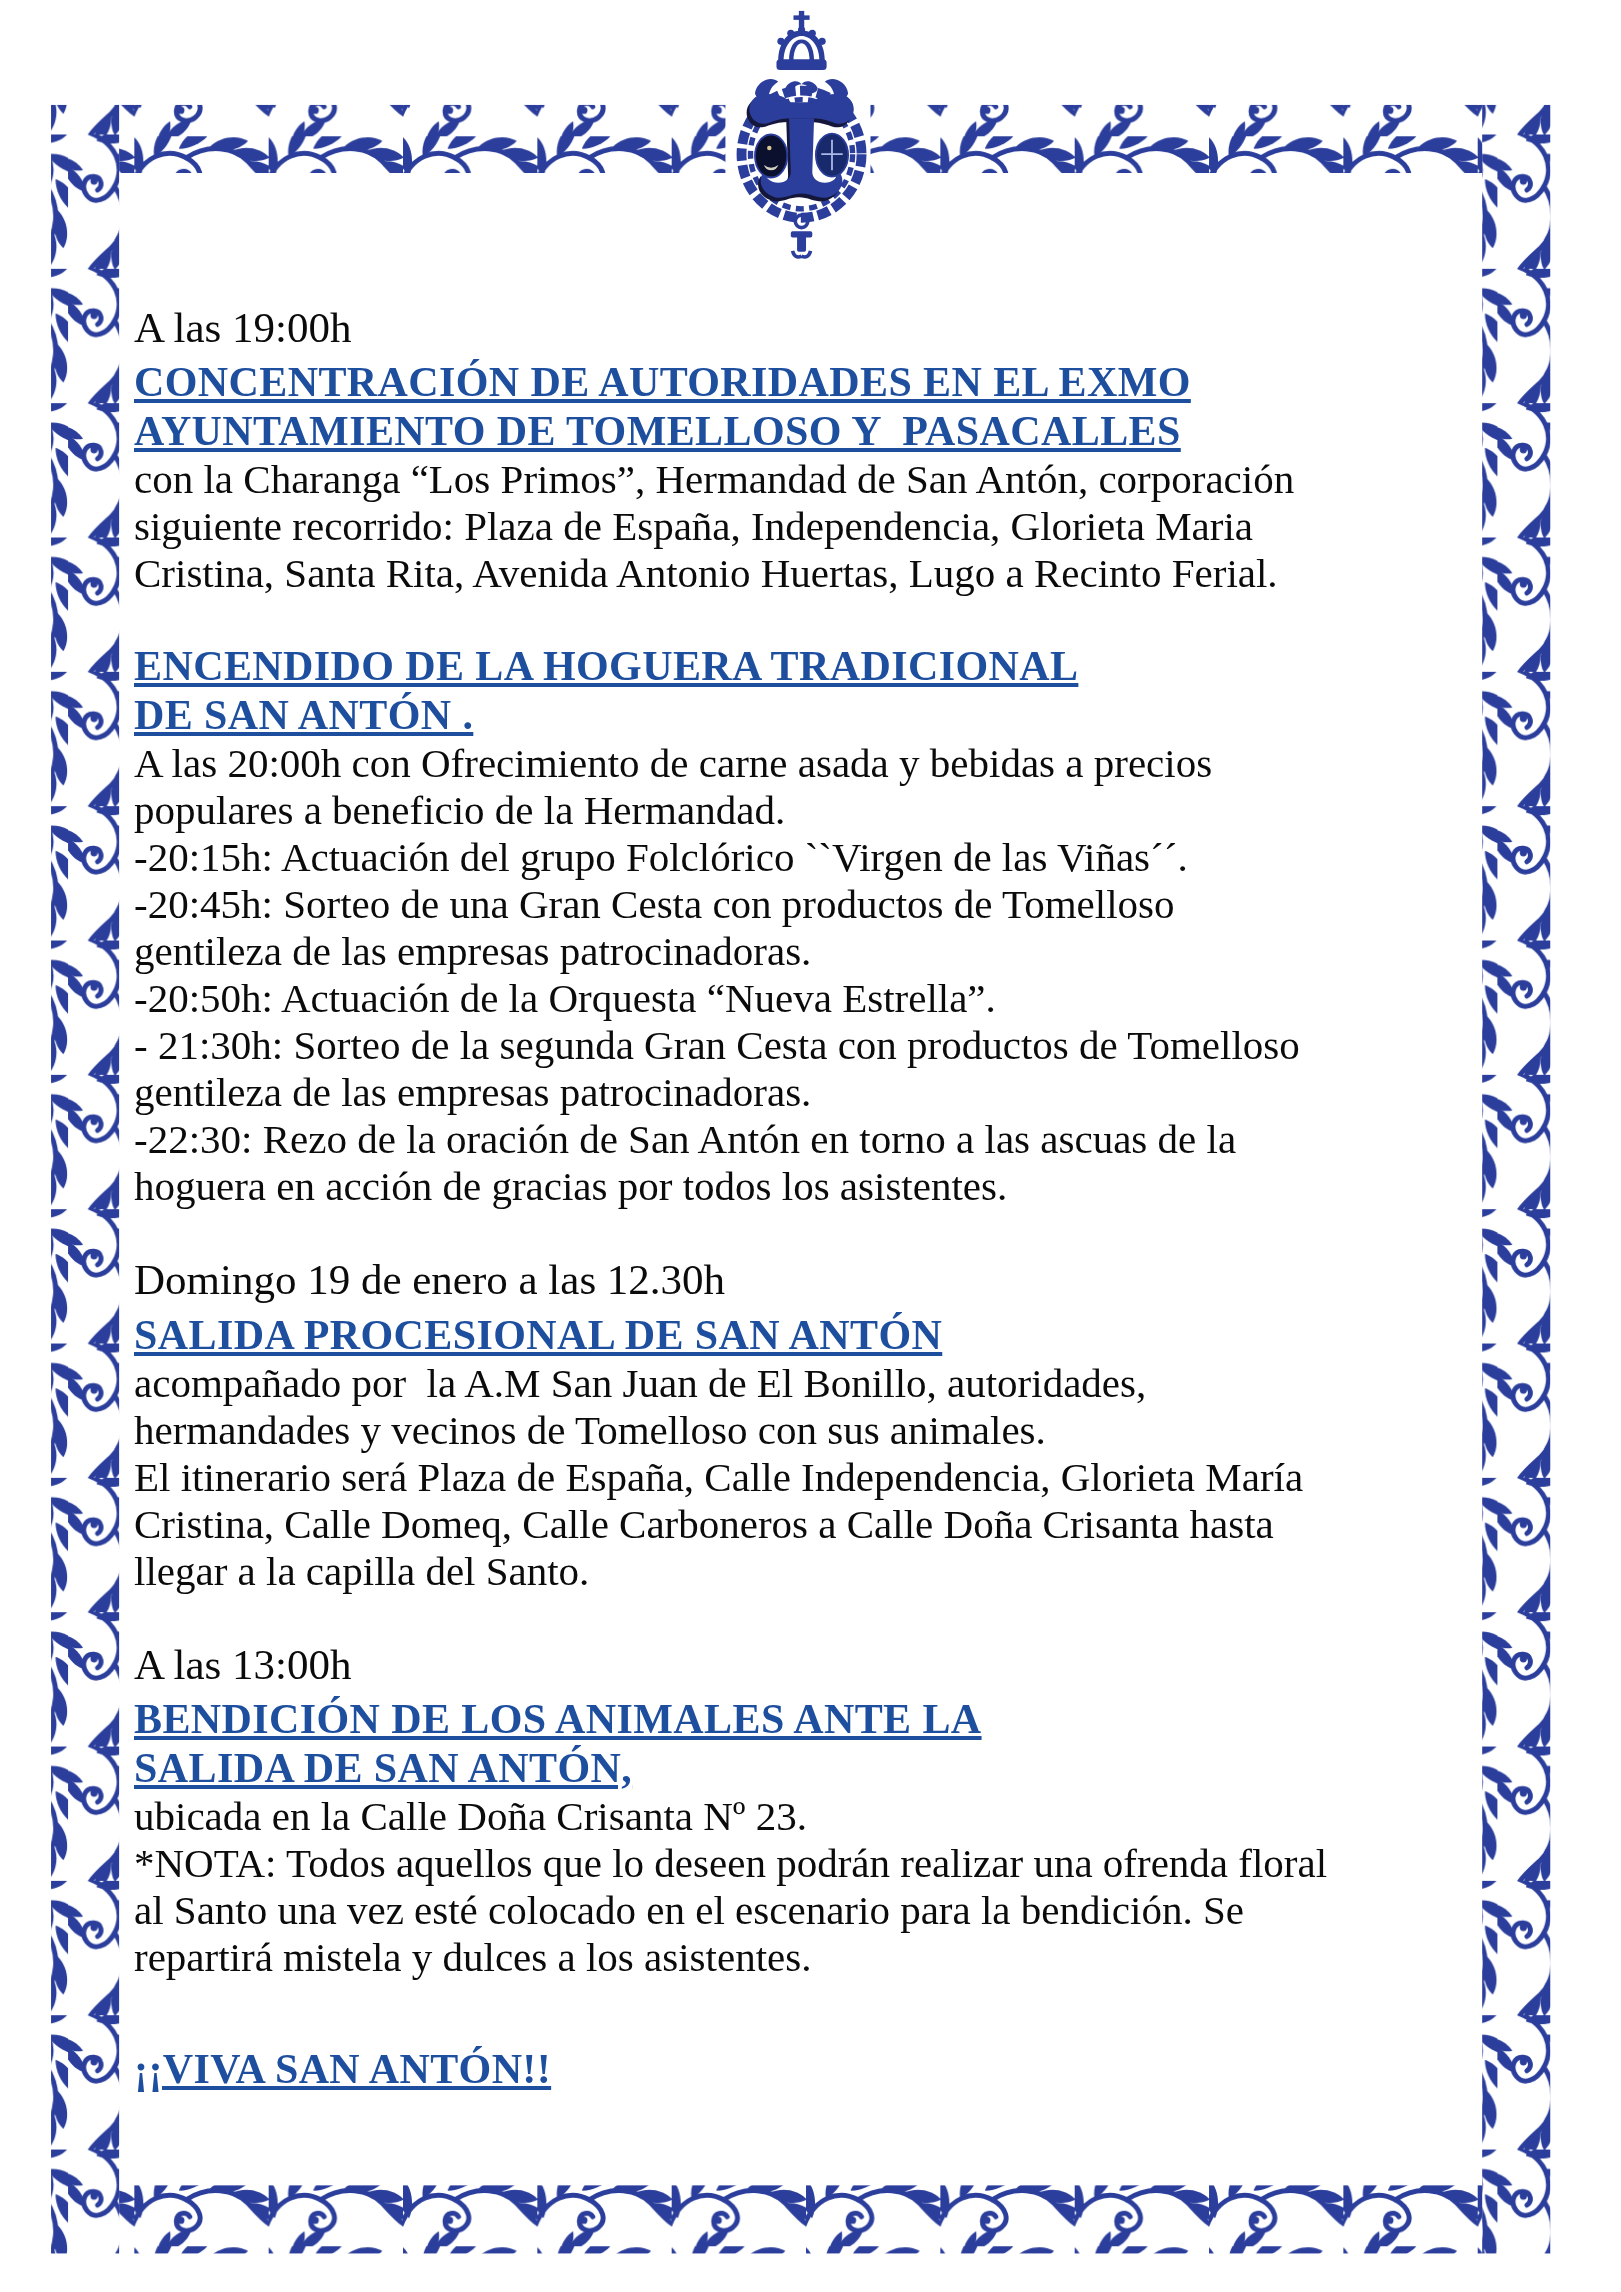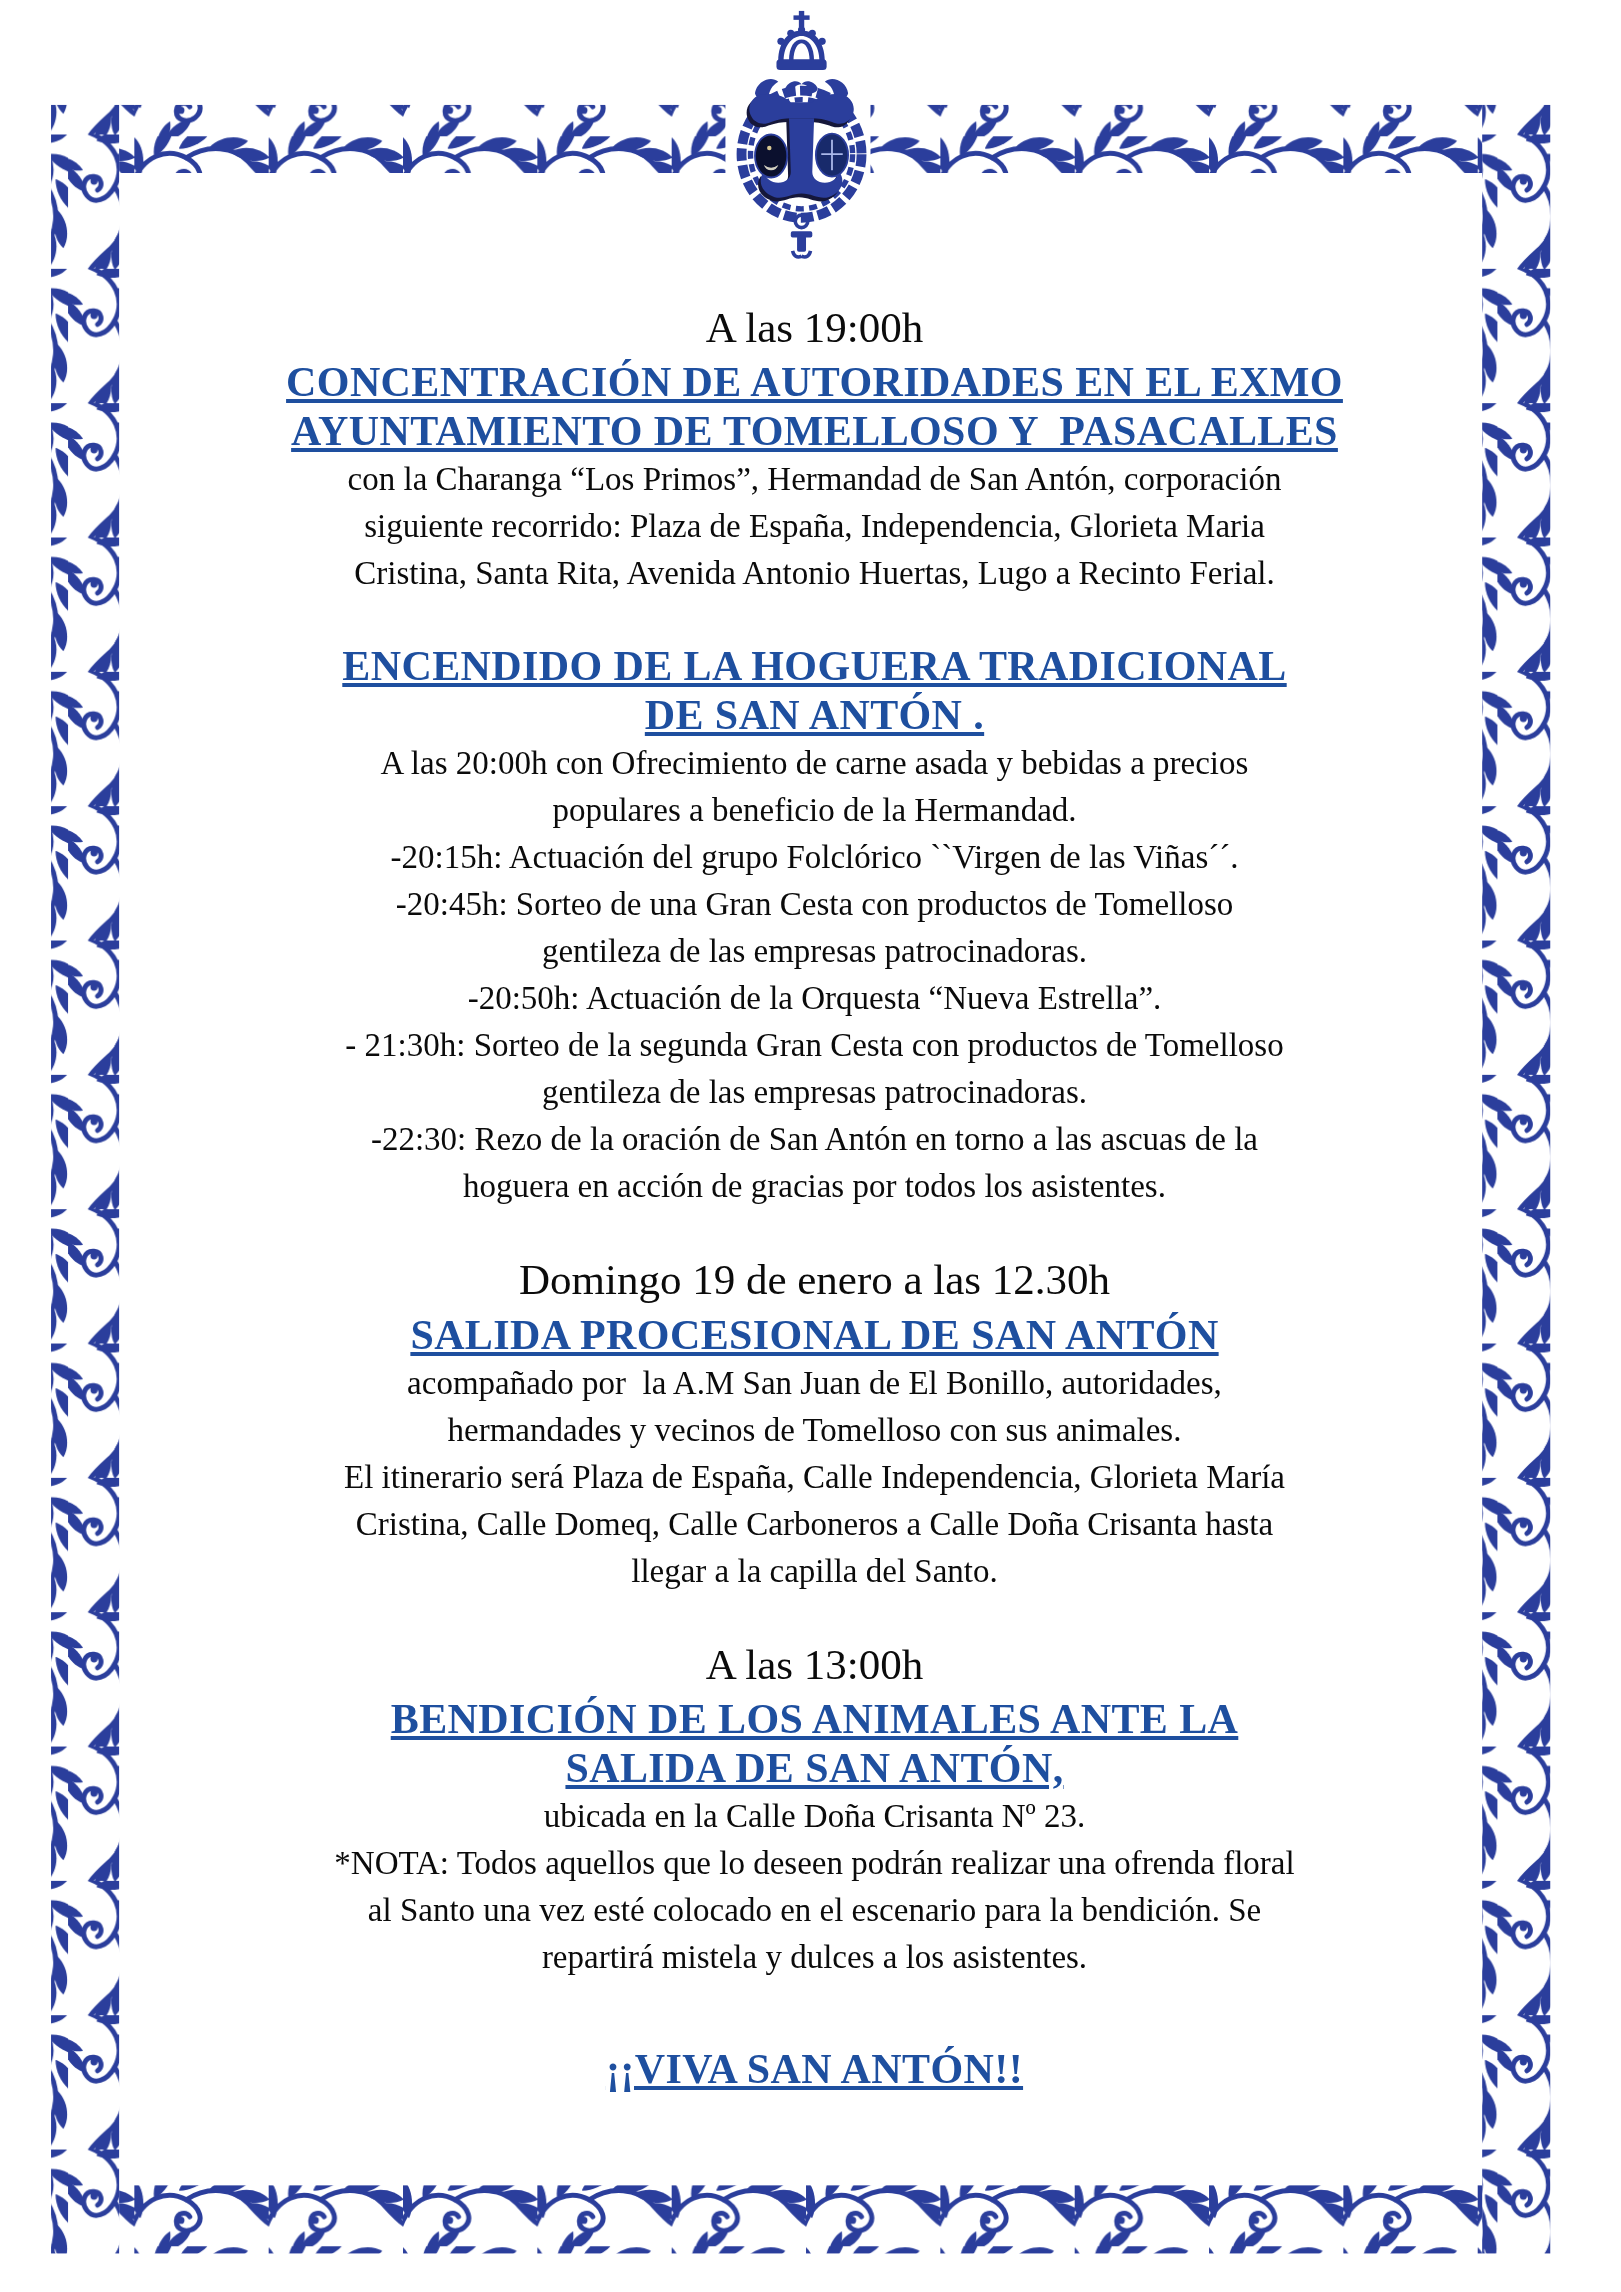--- a/index.html
+++ b/index.html
@@ -7,25 +7,24 @@
     position:relative;
     width:1621px;height:2293px;
     background:#ffffff;
     overflow:hidden;
     font-family:"Liberation Serif", serif;
   }
   .frame-svg, .crest-svg{position:absolute;left:0;top:0;pointer-events:none;}
   .content{
     position:absolute;
     left:134px;right:126px;top:303px;
-    text-align:center;
     color:#0b0b0b;
   }
   .line{
-    font-size:33px;
+    font-size:41px;
     line-height:47px;
     white-space:pre-wrap;
   }
   section.time .line{font-size:43px;line-height:50px;}
   section.heading .line{
     font-size:42px;
     line-height:49px;
     font-weight:700;
     color:#1e4f9f;
     letter-spacing:0.4px;

